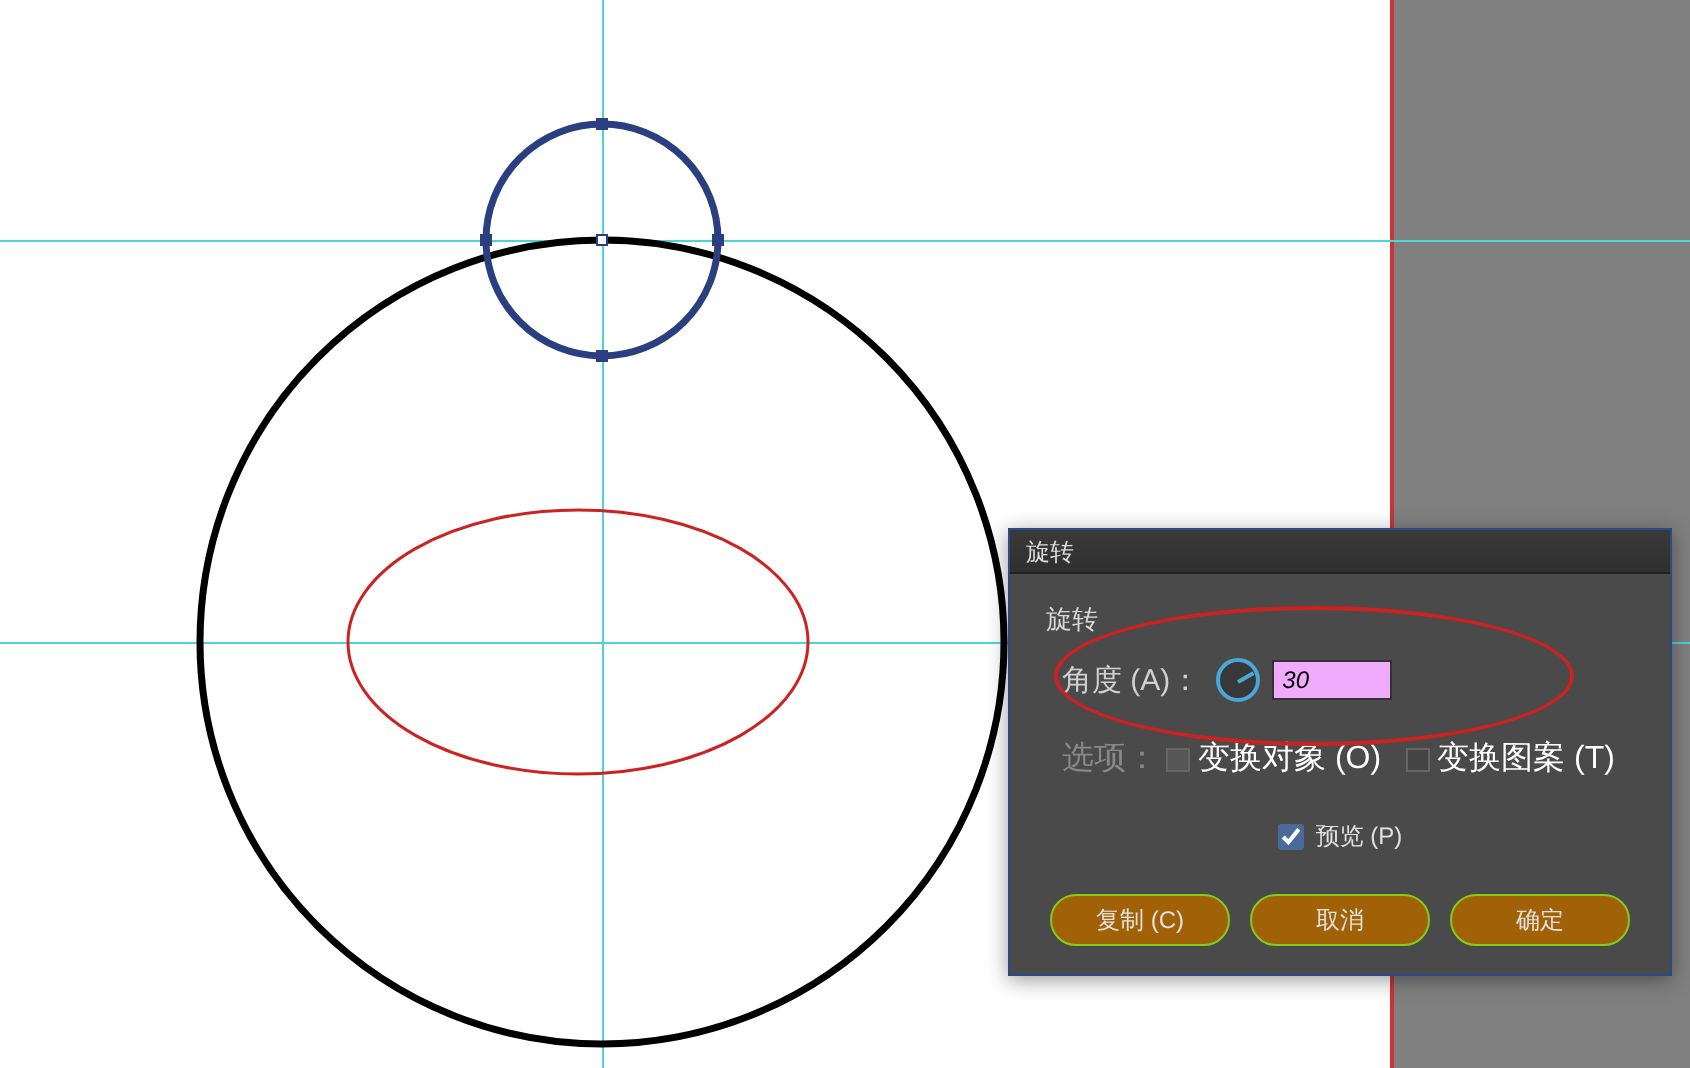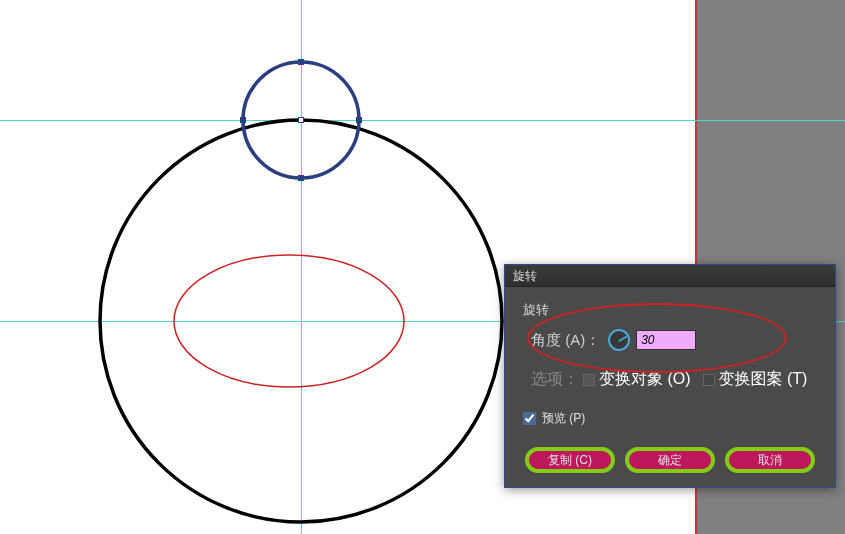--- a/index.html
+++ b/index.html
@@ -151,36 +151,37 @@
       display: inline-block;
       width: 12px; height: 12px;
       border: 1px solid #666;
       background: #555;
     }
     .preview-row {
       margin-top: 20px;
       display: flex;
       align-items: center;
       gap: 6px;
+      justify-content: center;
     }
     .preview-check {
       width: 13px; height: 13px;
       accent-color: #4a6a9a;
     }
     .dialog-buttons {
       display: flex;
       gap: 10px;
       margin-top: 20px;
       justify-content: center;
     }
     .dlg-btn {
       width: 90px;
       height: 26px;
-      background: #be185d;
-      border: 4px solid #84cc16;
+      background: #a16207;
+      border: 1px solid #84cc16;
       border-radius: 13px;
       color: #e0e0e0;
       font-size: 12px;
       cursor: pointer;
     }
   </style>
 </head>
 <body>
 
 <div class="canvas-area">
@@ -222,17 +223,17 @@
       <span style="color:#ffffff">变换对象 (O)</span>
       <span class="faded-check" style="margin-left:8px;background:#444"></span>
       <span style="color:#ffffff">变换图案 (T)</span>
     </div>
     <div class="preview-row">
       <input type="checkbox" class="preview-check" checked="" style="">
       <span style="color:#e0e0e0">预览 (P)</span>
     </div>
     <div class="dialog-buttons">
       <button class="dlg-btn">复制 (C)</button>
+      <button class="dlg-btn">取消</button>
       <button class="dlg-btn">确定</button>
-      <button class="dlg-btn">取消</button>
     </div>
   </div>
 </div>
 
 </body></html>

